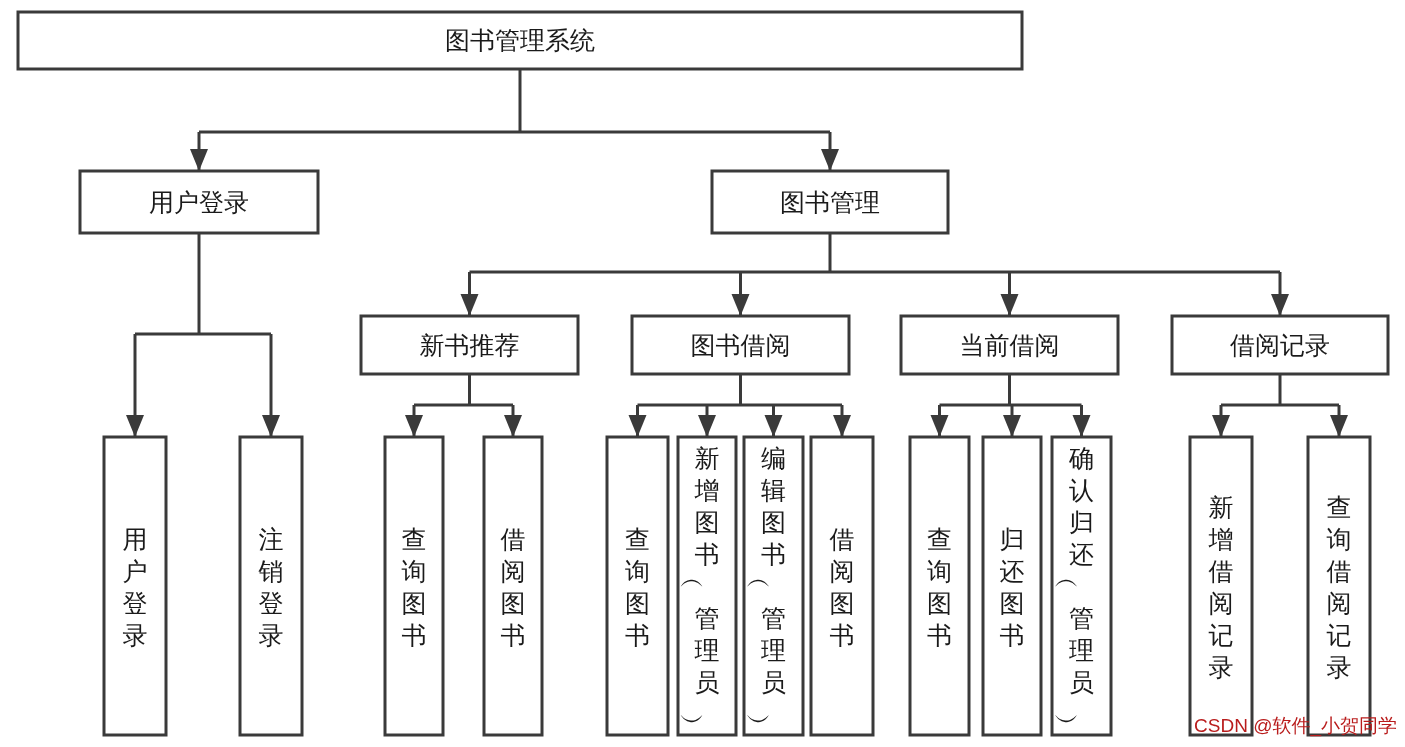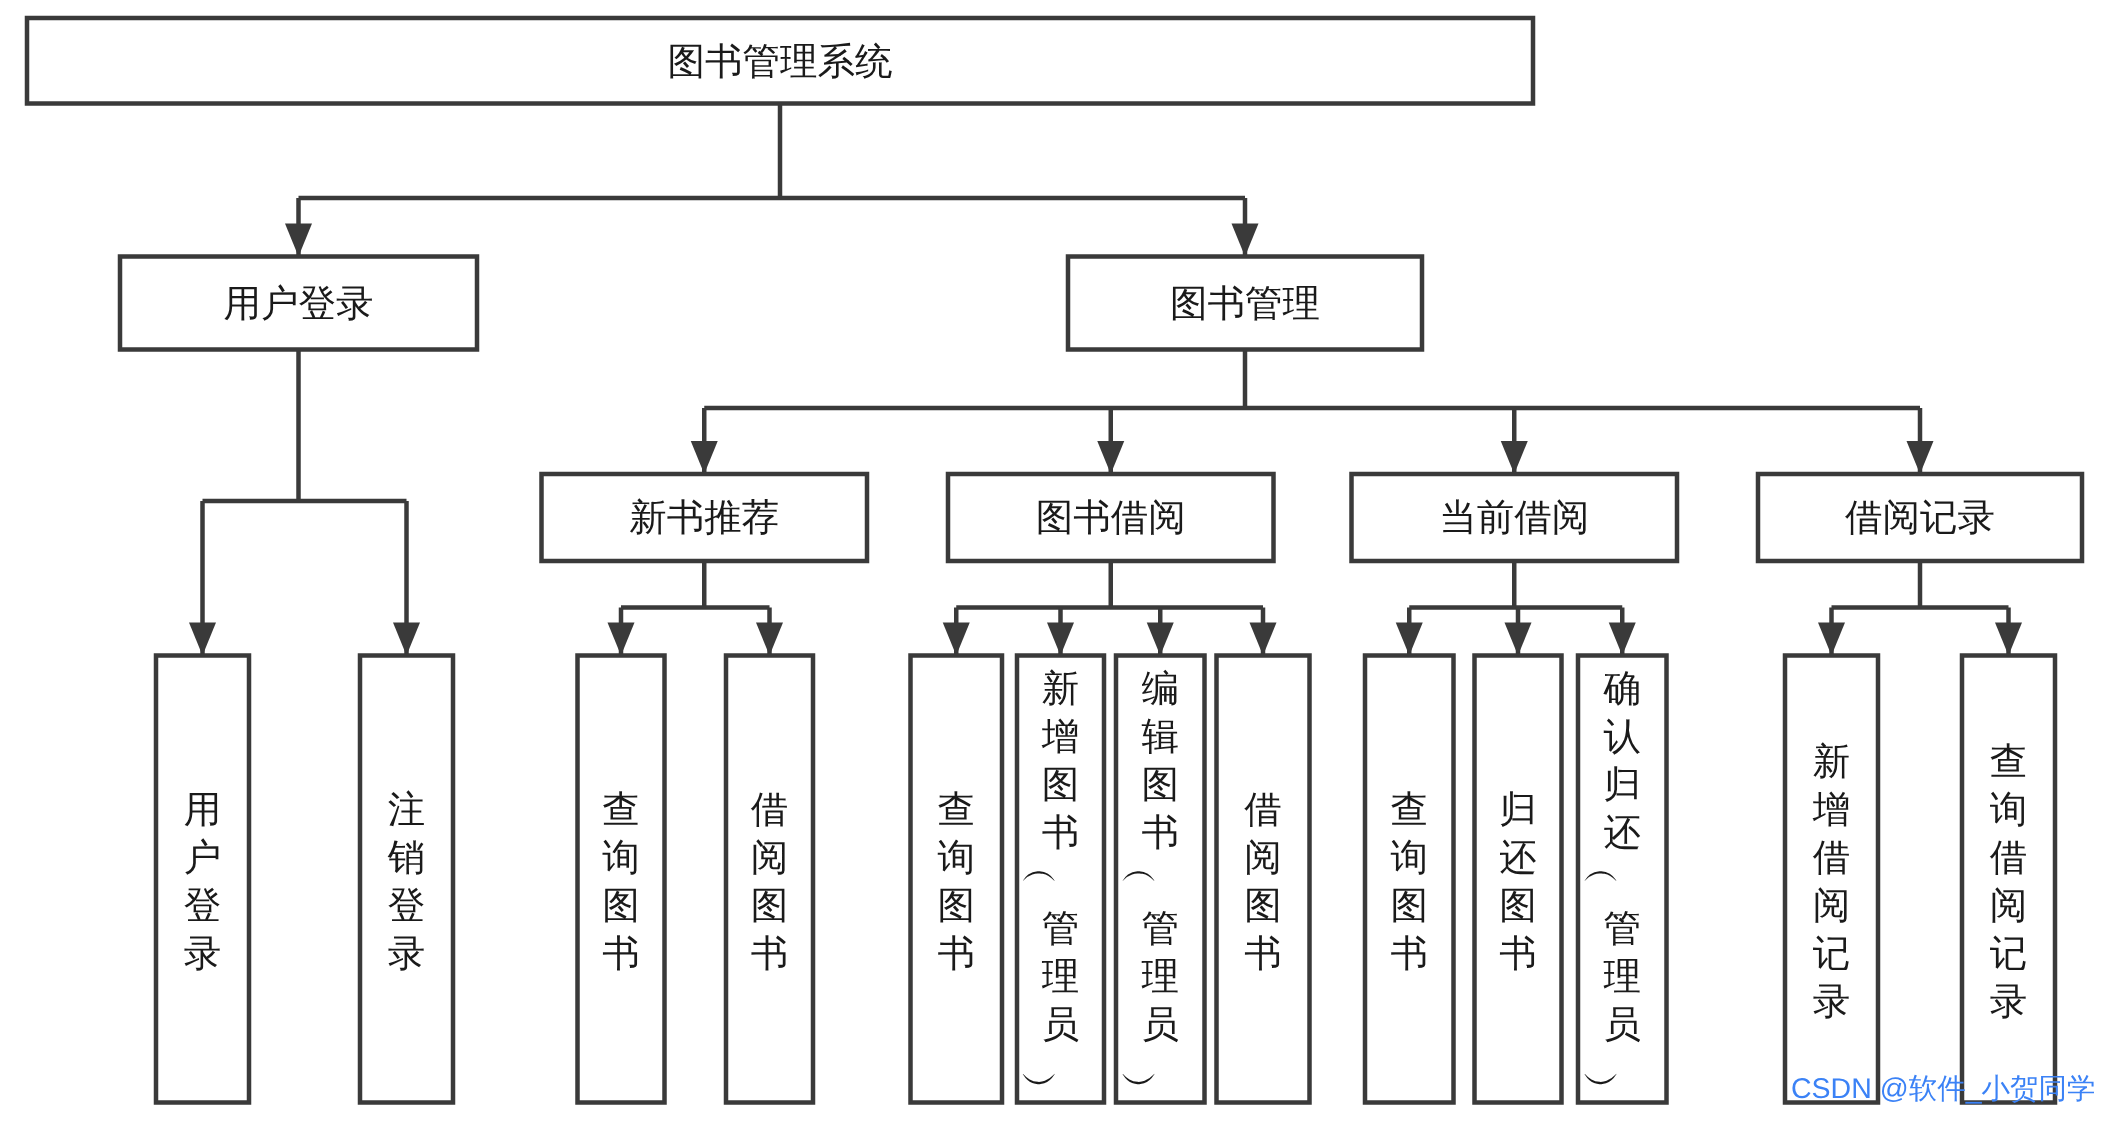--- a/index.html
+++ b/index.html
@@ -42,21 +42,21 @@
     fill: #1a1a1a;
     text-anchor: middle;
     dominant-baseline: middle;
   }
   .watermark {
     position: absolute;
     right: 8px;
     bottom: 8px;
     font-family: "Liberation Sans", "DejaVu Sans", sans-serif;
     font-size: 19px;
-    color: #3b82f6;
+    color: #b91c1c;
     white-space: nowrap;
     pointer-events: none;
   }
 </style>
 </head>
 <body>
 
 <svg id="diagram" viewBox="0 0 1405 747" xmlns="http://www.w3.org/2000/svg">
   <g id="edges-layer">
       <line x1="520" y1="69" x2="520" y2="132" class="link-line"></line>

